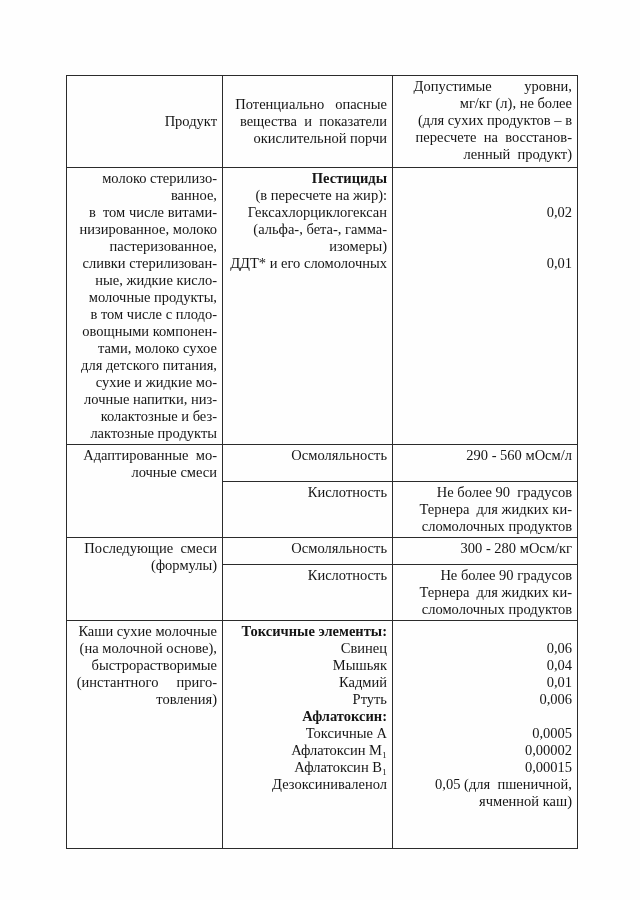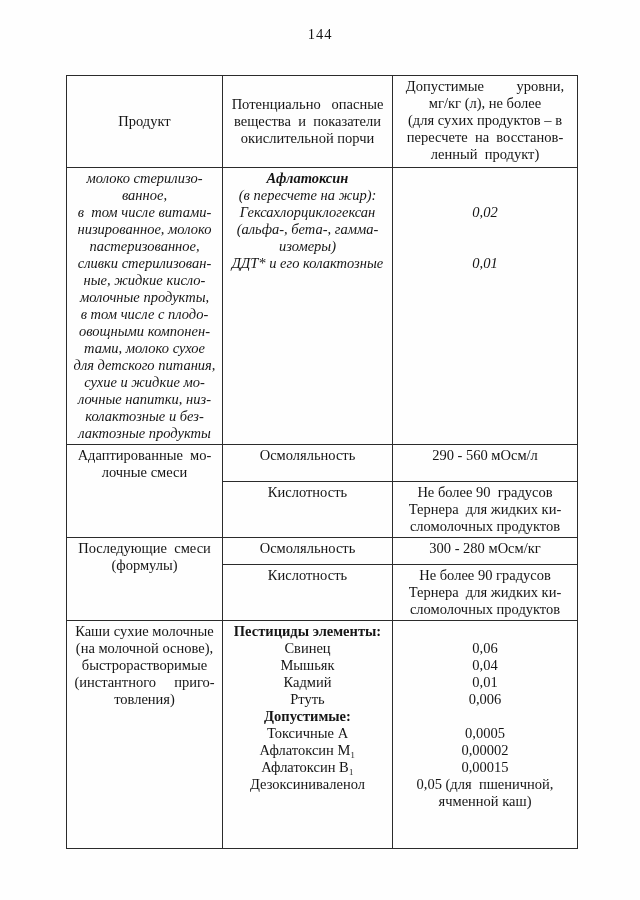--- a/index.html
+++ b/index.html
@@ -35,37 +35,36 @@
     table-layout: fixed;
   }
   table.doc-table td, table.doc-table th {
     border: 1.6px solid #2b2b2b;
     vertical-align: top;
     padding: 2px 5px;
     font-size: 14.5px;
     line-height: 17px;
     font-weight: normal;
     overflow: hidden;
-    text-align: center;
+    text-align: right;
   }
   .pre { white-space: pre-wrap; }
   .bold { font-weight: bold; }
   .vmid { vertical-align: middle !important; }
   .hcenter { text-align: right; }
   .levels-center { text-align: center; }
   col.c1 { width: 156px; }
   col.c2 { width: 170px; }
   col.c3 { width: 185px; }
 </style>
 </head>
 <body>
 
 <div class="page">
 
-  <div class="page-number">144</div>
 
   <table class="doc-table">
     <colgroup>
       <col class="c1">
         <col class="c2">
         <col class="c3">
     </colgroup>
 
     <tbody>
         <tr style="height:92px;">
@@ -73,44 +72,44 @@
       <th class="vmid pre">Потенциально   опасные
 вещества  и  показатели
 окислительной порчи</th>
       <th class="pre">Допустимые         уровни,
 мг/кг (л), не более
 (для сухих продуктов – в
 пересчете  на  восстанов-
 ленный  продукт)</th>
     </tr>
 
-    <tr style="height:273px;font-style:italic;">
+    <tr style="height:273px;">
       <td class="pre">молоко стерилизо-
 ванное,
 в  том числе витами-
 низированное, молоко
 пастеризованное,
 сливки стерилизован-
 ные, жидкие кисло-
 молочные продукты,
 в том числе с плодо-
 овощными компонен-
 тами, молоко сухое
 для детского питания,
 сухие и жидкие мо-
 лочные напитки, низ-
 колактозные и без-
 лактозные продукты</td>
       <td>
-        <div class="bold pre">Афлатоксин</div>
+        <div class="bold pre">Пестициды</div>
         <div class="pre">(в пересчете на жир):
 Гексахлорциклогексан
 (альфа-, бета-, гамма-
 изомеры)
-ДДТ* и его колактозные</div>
+ДДТ* и его сломолочных</div>
       </td>
       <td class="pre levels-center">
 
 0,02
 
 
 0,01</td>
     </tr>
 
     <tr style="height:37px;">
@@ -141,26 +140,26 @@
 сломолочных продуктов</td>
     </tr>
 
     <tr style="height:228px;">
       <td class="pre">Каши сухие молочные
 (на молочной основе),
 быстрорастворимые
 (инстантного     приго-
 товления)</td>
       <td>
-        <div class="bold pre">Пестициды элементы:</div>
+        <div class="bold pre">Токсичные элементы:</div>
         <div class="pre">Свинец
 Мышьяк
 Кадмий
 Ртуть</div>
-        <div class="bold pre">Допустимые:</div>
+        <div class="bold pre">Афлатоксин:</div>
         <div class="pre">Токсичные А
 Афлатоксин М₁
 Афлатоксин В₁
 Дезоксиниваленол</div>
       </td>
       <td class="pre">
 0,06
 0,04
 0,01
 0,006

